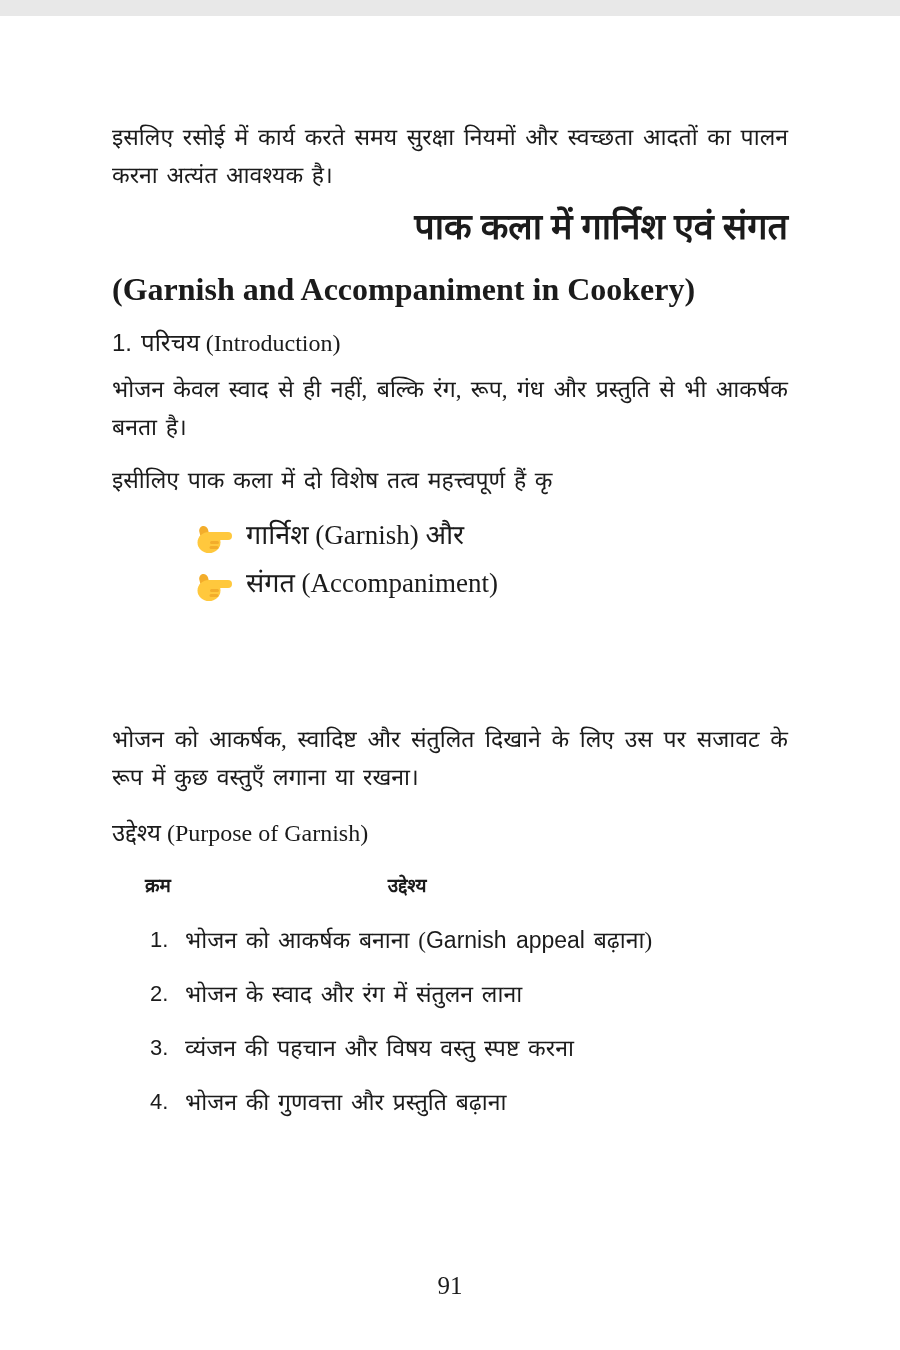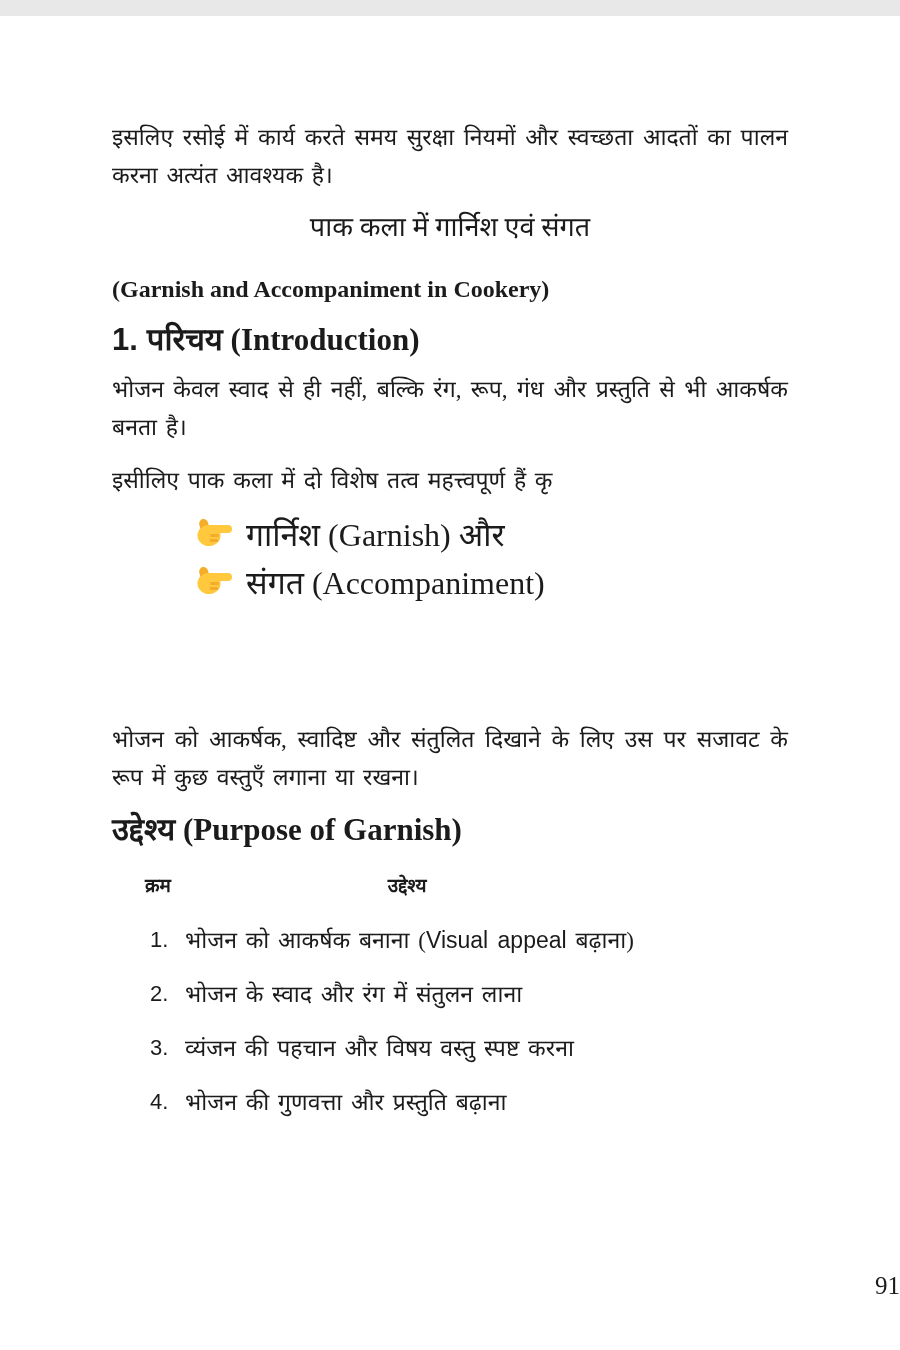--- a/index.html
+++ b/index.html
@@ -19,50 +19,50 @@
     width: 676px;
     margin: 0;
   }
   .body-text {
     font-size: 23px;
     line-height: 38px;
     word-spacing: 3px;
   }
   .jpara { text-align: justify; text-justify: inter-word; }
   .chapter-title {
-    font-size: 27px;
-    font-weight: normal;
-    text-align: center;
+    font-size: 36px;
+    font-weight: bold;
+    text-align: right;
     line-height: 38px;
   }
   .chapter-title-en {
-    font-size: 24px;
+    font-size: 32px;
     font-weight: bold;
     line-height: 34px;
   }
   .sec-heading {
-    font-size: 31px;
-    font-weight: bold;
-    line-height: 32px;
+    font-size: 24px;
+    font-weight: normal;
+    line-height: 38px;
   }
   .sec-heading .hnum { margin-right: 9px; }
   .sans { font-family: "Liberation Sans", "DejaVu Sans", sans-serif; }
   .bullets {
     position: absolute;
     left: 196px;
     margin: 0;
     padding: 0;
     list-style: none;
   }
   .bullet-row {
     display: flex;
-    align-items: flex-start;
+    align-items: flex-end;
     line-height: 38px;
     margin-bottom: 10px;
-    font-size: 32px;
+    font-size: 27px;
   }
   .hand-icon {
     display: inline-flex;
     width: 36px;
     margin-right: 14px;
     flex: 0 0 auto;
   }
   .tbl-head {
     font-size: 19px;
     font-weight: bold;
@@ -88,21 +88,21 @@
   .purpose-list .num {
     width: 35px;
     margin-left: 38px;
     flex: 0 0 auto;
     font-size: 22px;
   }
   .page-number {
     position: absolute;
     left: 0;
     width: 900px;
-    text-align: right;
+    text-align: center;
     font-size: 25px;
     line-height: 34px;
   }
 </style>
 </head>
 <body>
 
 <div class="page">
 
   <p class="blk body-text jpara" style="top:103px">इसलिए रसोई में कार्य करते समय सुरक्षा नियमों और स्वच्छता आदतों का पालन करना अत्यंत आवश्यक है।</p>
@@ -153,21 +153,21 @@
   <h3 class="blk sec-heading" style="top:798px">उद्देश्य (Purpose of Garnish)</h3>
 
   <div class="blk tbl-head" style="top:853px">
     <span class="th1">क्रम</span>
     <span class="th2">उद्देश्य</span>
   </div>
 
   <ol class="purpose-list" style="top:905px">
     <li>
       <span class="num sans">1.</span>
-      <span class="itext"><span>भोजन को आकर्षक बनाना (</span><span class="sans">Visual appeal</span><span> बढ़ाना)</span></span>
+      <span class="itext"><span>भोजन को आकर्षक बनाना (</span><span class="sans">Garnish appeal</span><span> बढ़ाना)</span></span>
     </li>
     <li>
       <span class="num sans">2.</span>
       <span class="itext"><span>भोजन के स्वाद और रंग में संतुलन लाना</span><span class="sans"></span><span></span></span>
     </li>
     <li>
       <span class="num sans">3.</span>
       <span class="itext"><span>व्यंजन की पहचान और विषय वस्तु स्पष्ट करना</span><span class="sans"></span><span></span></span>
     </li>
     <li>

